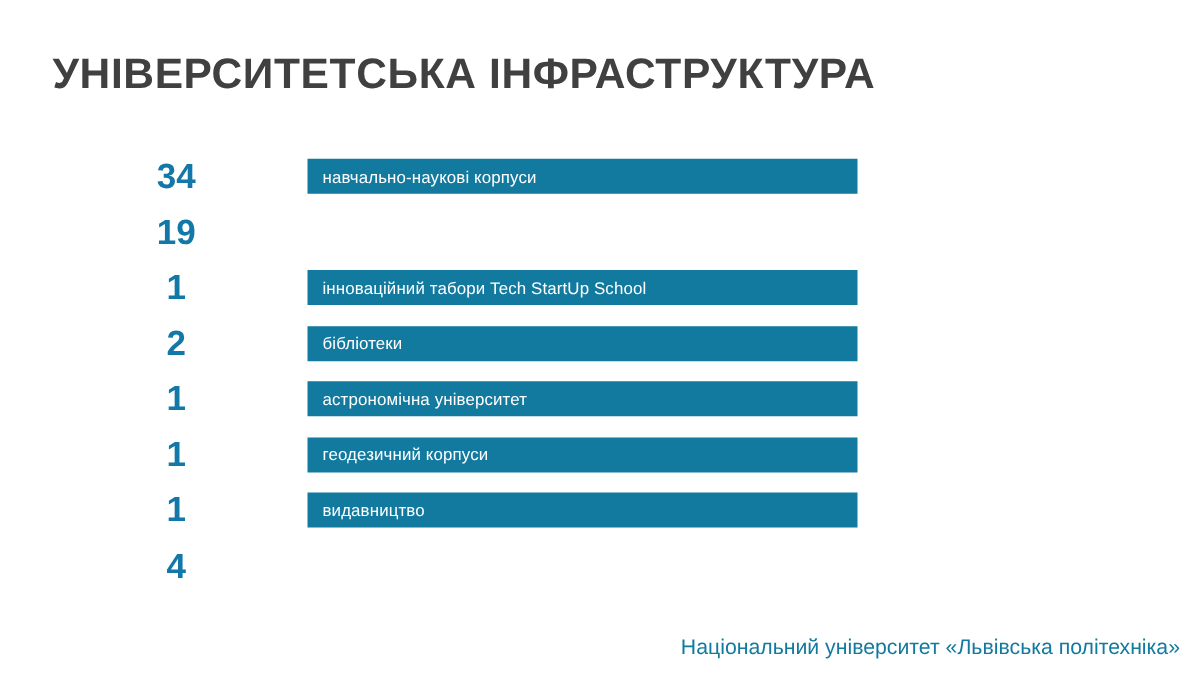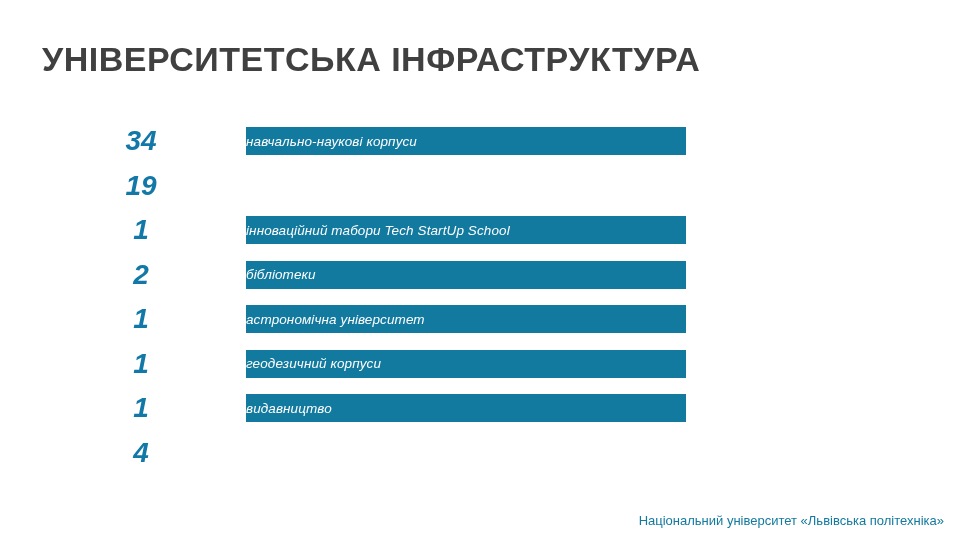--- a/index.html
+++ b/index.html
@@ -26,21 +26,20 @@
     font-weight: bold;
     letter-spacing: 0.5px;
     color: #404040;
     white-space: nowrap;
   }
   .rows {
     position: absolute;
     left: 58px;
     top: 126px;
     width: 850px;
-    font-style: italic;
   }
   .row {
     display: flex;
     align-items: center;
     height: 30px;
     margin-bottom: 14.5px;
   }
   .row-number {
     width: 166px;
     text-align: center;
@@ -53,28 +52,29 @@
     margin-left: 22px;
     width: 440px;
     height: 28px;
     background: #12799f;
     display: flex;
     align-items: center;
   }
   .row-label {
     color: #ffffff;
     font-size: 13.5px;
+    padding-left: 12px;
     letter-spacing: 0.1px;
     white-space: nowrap;
   }
   .footer {
     position: absolute;
     right: 16px;
     bottom: 12px;
-    font-size: 13px;
+    font-size: 17px;
     color: #12799f;
     white-space: nowrap;
   }
 </style>
 </head>
 <body>
 
 <div class="slide">
 
   <div class="slide-title">УНІВЕРСИТЕТСЬКА ІНФРАСТРУКТУРА</div>

